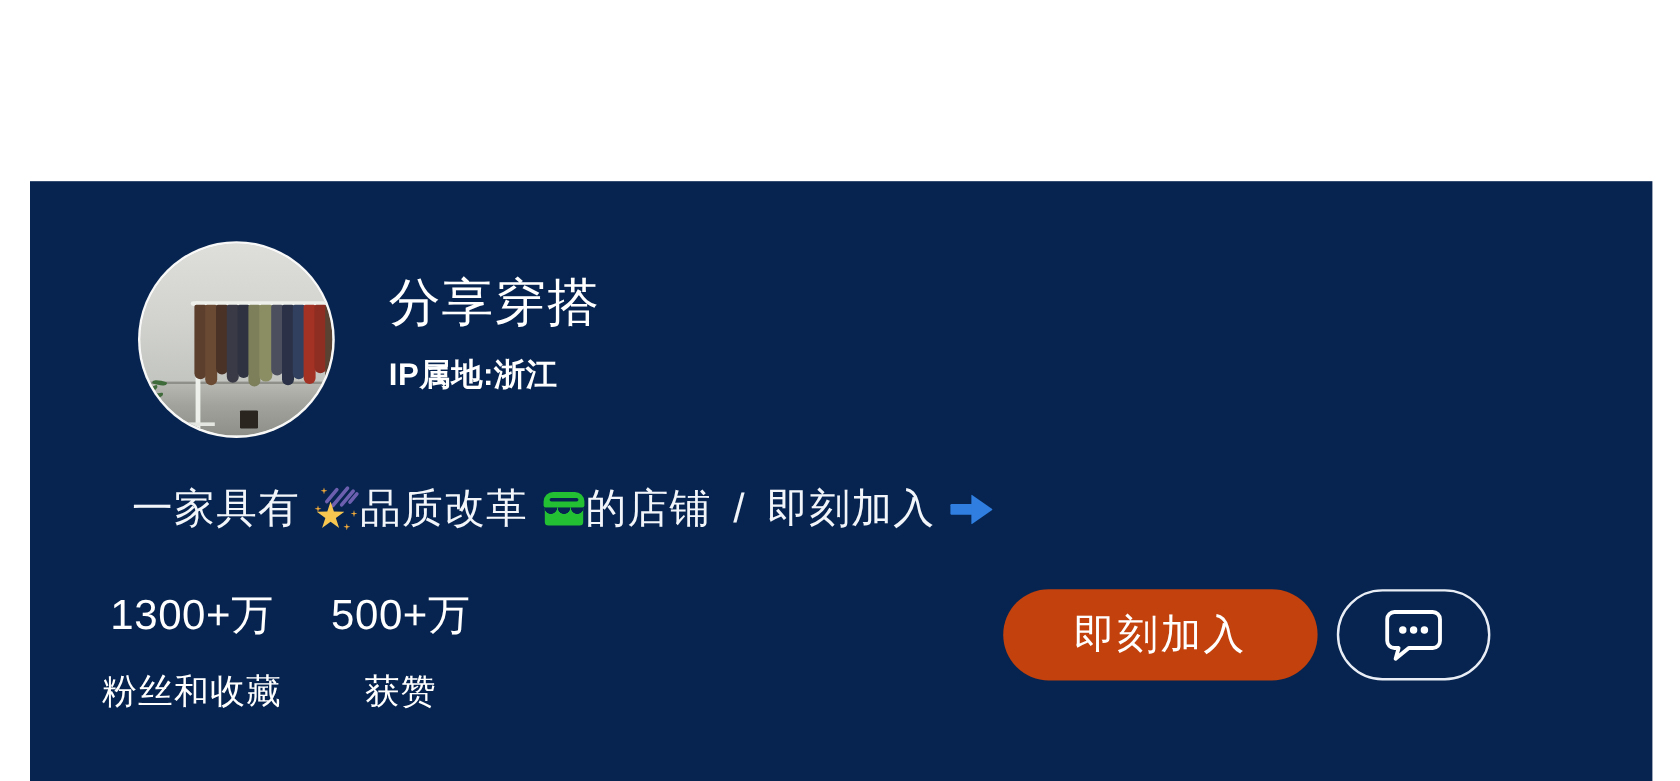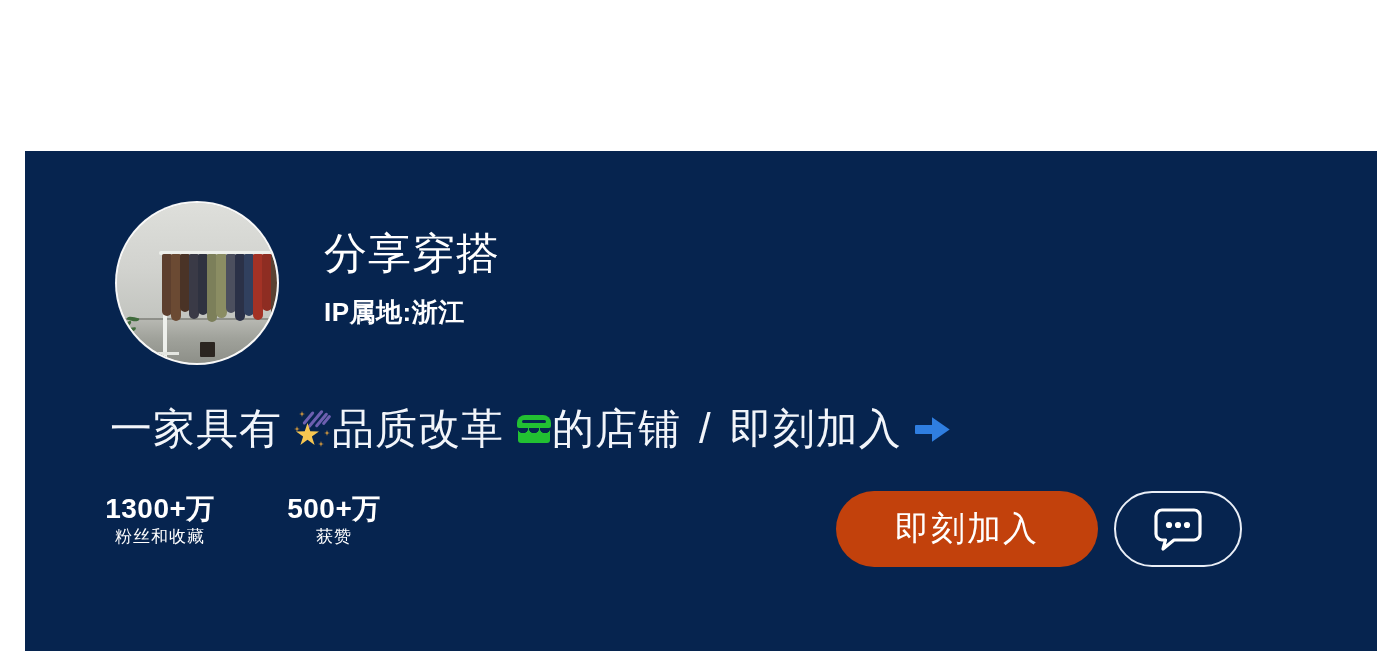--- a/index.html
+++ b/index.html
@@ -167,21 +167,21 @@
 
   
   .bio-row {
     position: absolute;
     left: 85px;
     top: 250px;
     display: flex;
     align-items: center;
     white-space: nowrap;
     color: #f2f5fa;
-    font-size: 42px;
+    font-size: 34px;
     letter-spacing: 1px;
   }
   .bio-row .seg { display: inline-block; }
   .bio-row .sp  { display: inline-block; width: 12px; }
   .bio-row .slash {
     display: inline-block;
     padding: 0 18px;
     color: #f2f5fa;
   }
 
@@ -286,29 +286,29 @@
     display: flex;
     align-items: flex-start;
   }
   .stat {
     text-align: center;
     min-width: 150px;
     margin-right: 24px;
     color: #ffffff;
   }
   .stat-value {
-    font-size: 28px;
+    font-size: 35px;
     line-height: 1.25;
     letter-spacing: 0.5px;
-    font-weight: bold;
   }
   .stat-label {
-    font-size: 17px;
+    font-size: 29px;
     line-height: 1.3;
     letter-spacing: 1px;
+    margin-top: 24px;
   }
 
   
   .actions {
     position: absolute;
     right: 135px;
     top: 340px;
     display: flex;
     align-items: center;
   }

